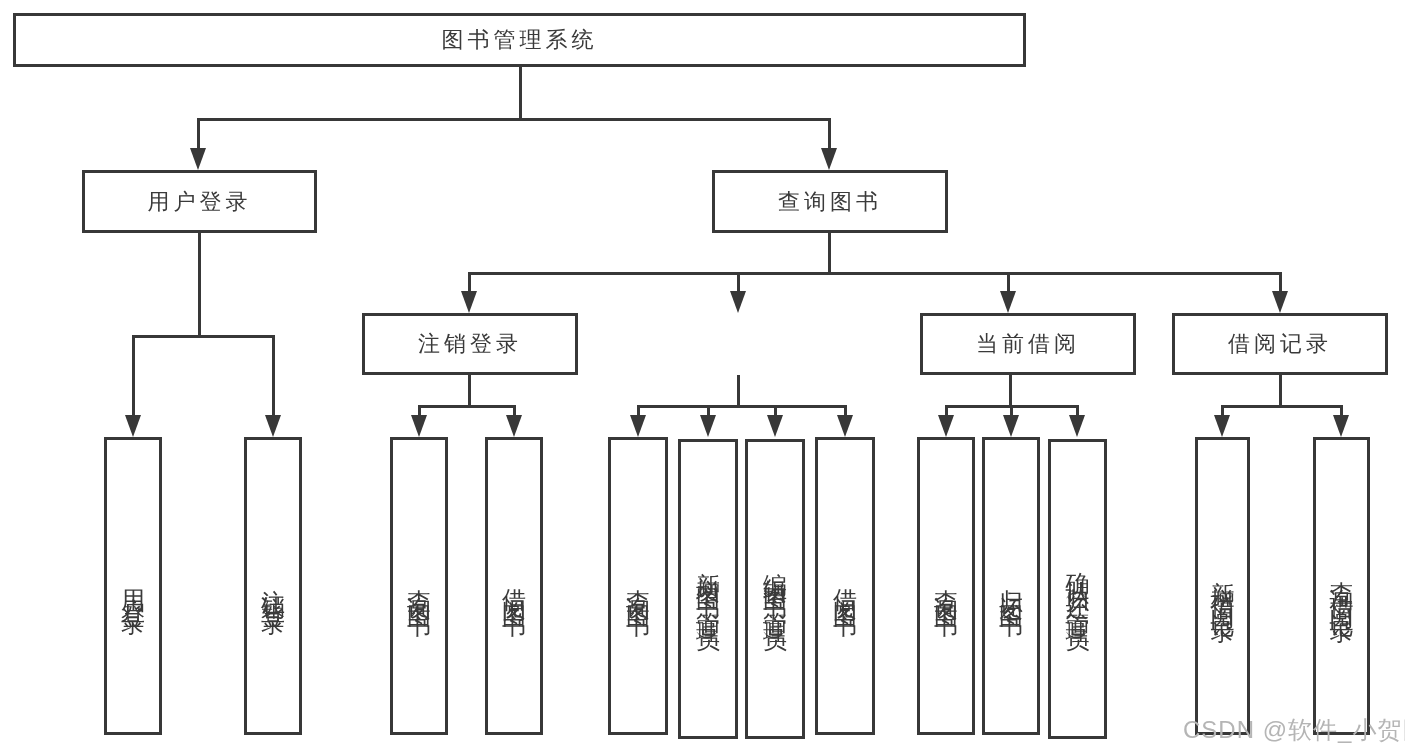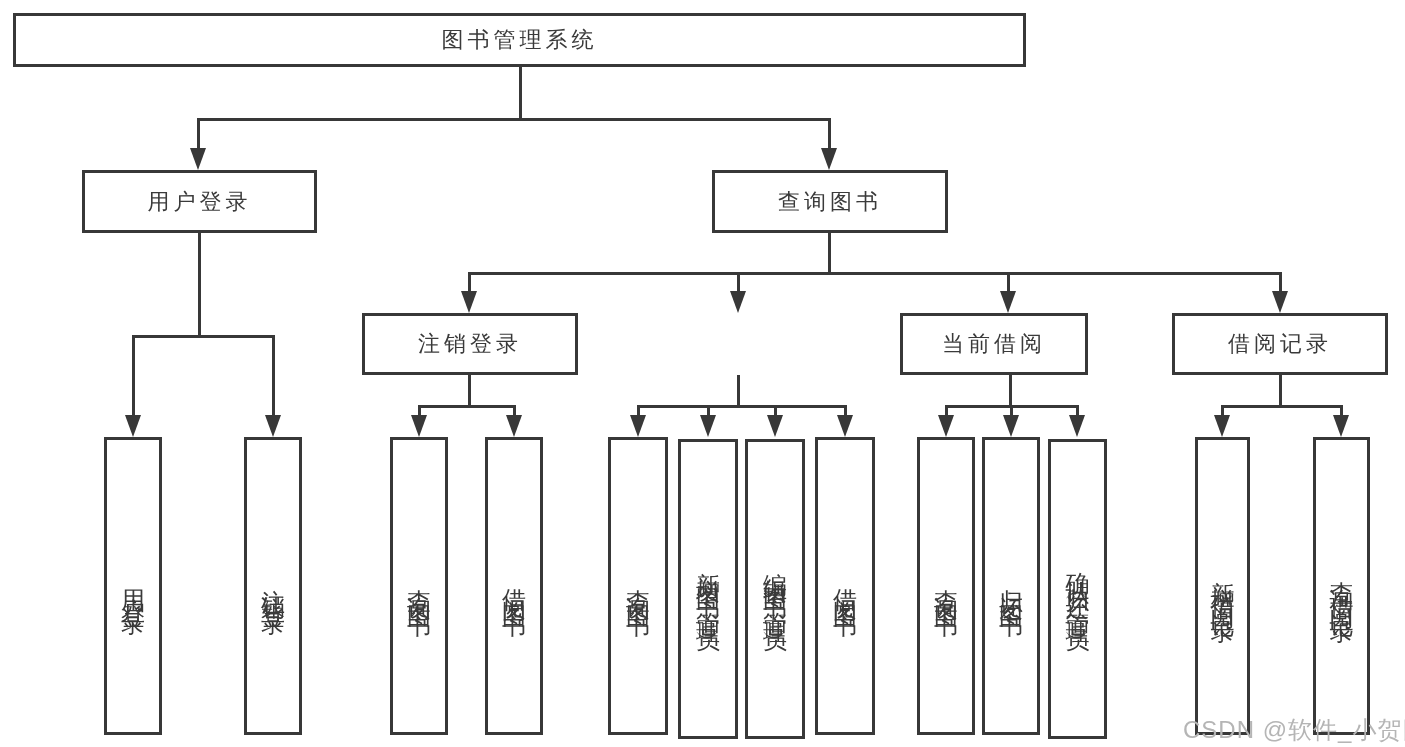--- a/index.html
+++ b/index.html
@@ -84,21 +84,21 @@
   <div class="vline" style="left:468px;  top:272px; height:23px"></div>
   <div class="arrow" style="left:461px;  top:291px"></div>
   <div class="vline" style="left:737px;  top:272px; height:23px"></div>
   <div class="arrow" style="left:730px;  top:291px"></div>
   <div class="vline" style="left:1007px; top:272px; height:23px"></div>
   <div class="arrow" style="left:1000px; top:291px"></div>
   <div class="vline" style="left:1279px; top:272px; height:23px"></div>
   <div class="arrow" style="left:1272px; top:291px"></div>
 
   <div class="box hnode" style="left:362px;  top:313px; width:216px; height:62px">注销登录</div>
-  <div class="box hnode" style="left:900px;  top:313px; width:188px; height:62px">当前借阅</div>
+  <div class="box hnode" style="left:920px;  top:313px; width:216px; height:62px">当前借阅</div>
   <div class="box hnode" style="left:1172px; top:313px; width:216px; height:62px">借阅记录</div>
 
   <div class="vline" style="left:468px; top:375px; height:30px"></div>
   <div class="hline" style="left:418px; top:405px; width:98px"></div>
   <div class="vline" style="left:418px; top:405px; height:12px"></div>
   <div class="arrow" style="left:411px; top:415px"></div>
   <div class="vline" style="left:513px; top:405px; height:12px"></div>
   <div class="arrow" style="left:506px; top:415px"></div>
 
   <div class="vline" style="left:737px; top:375px; height:30px"></div>

